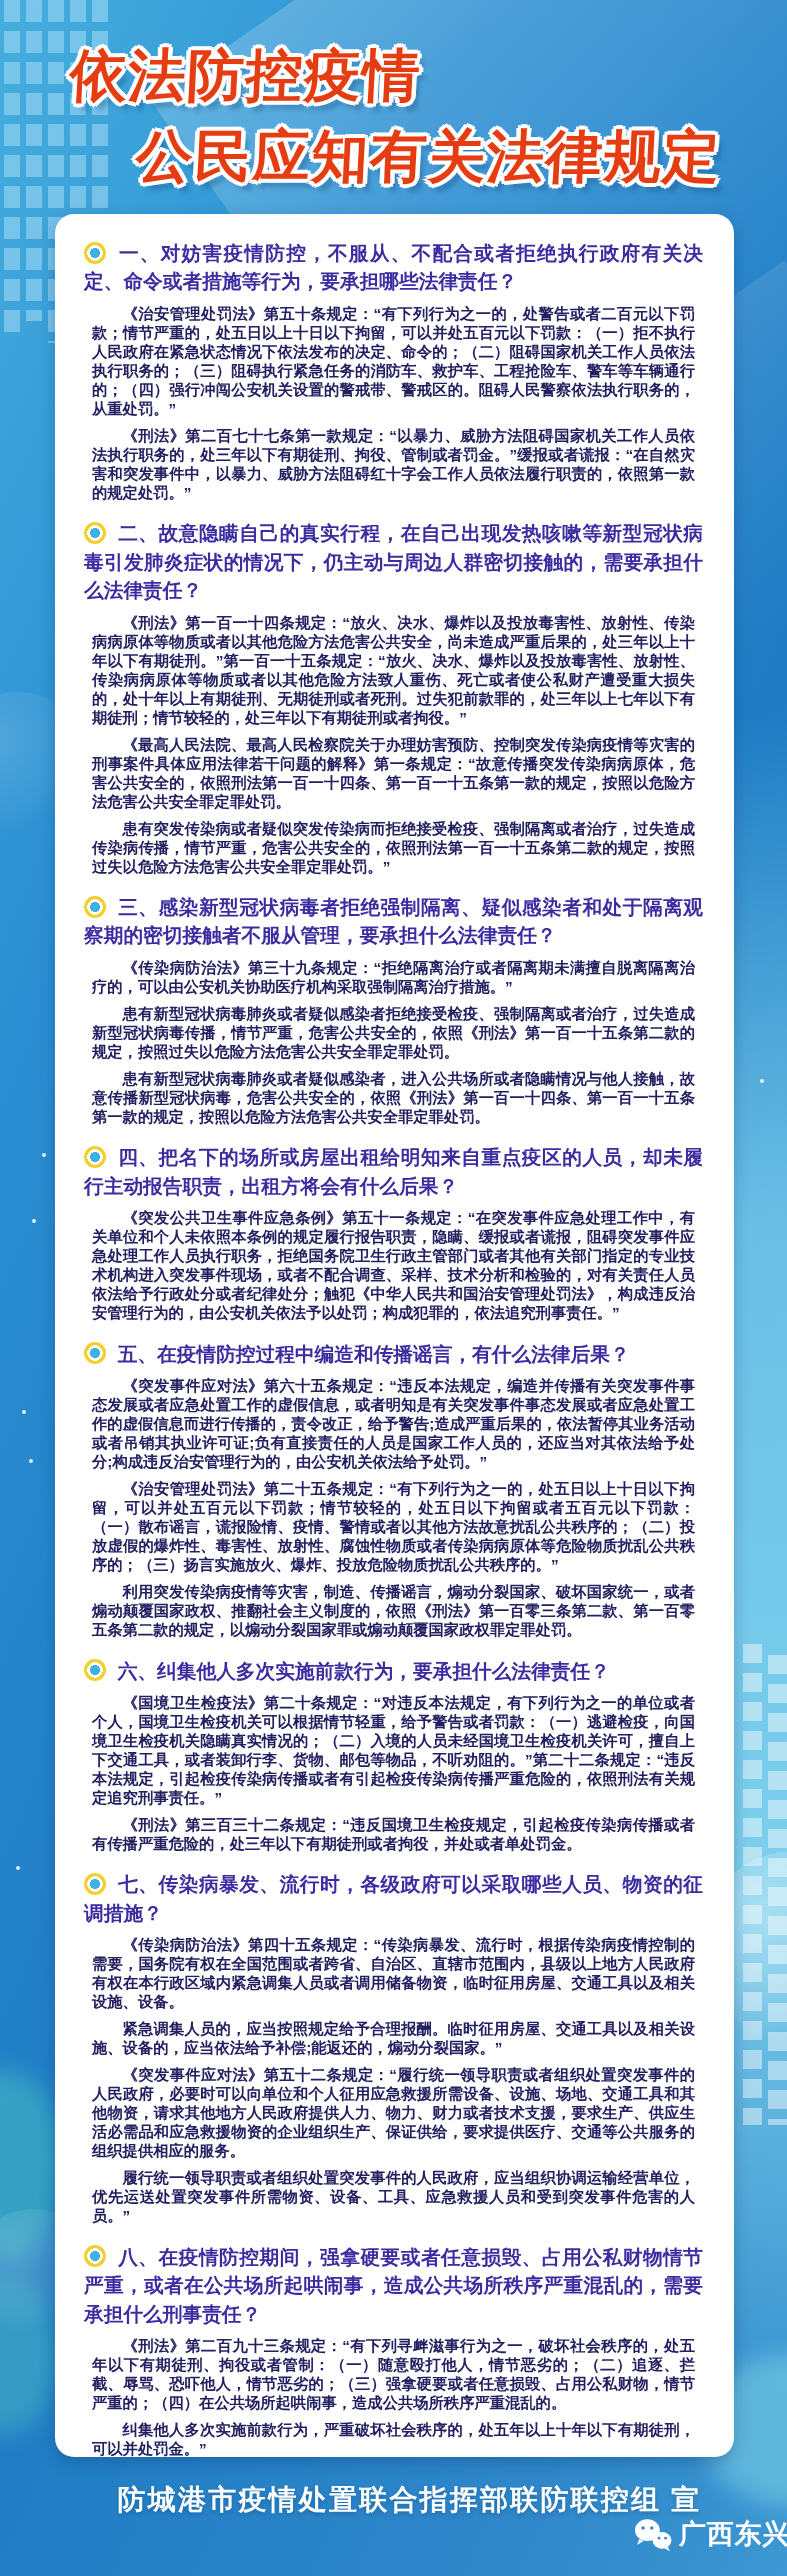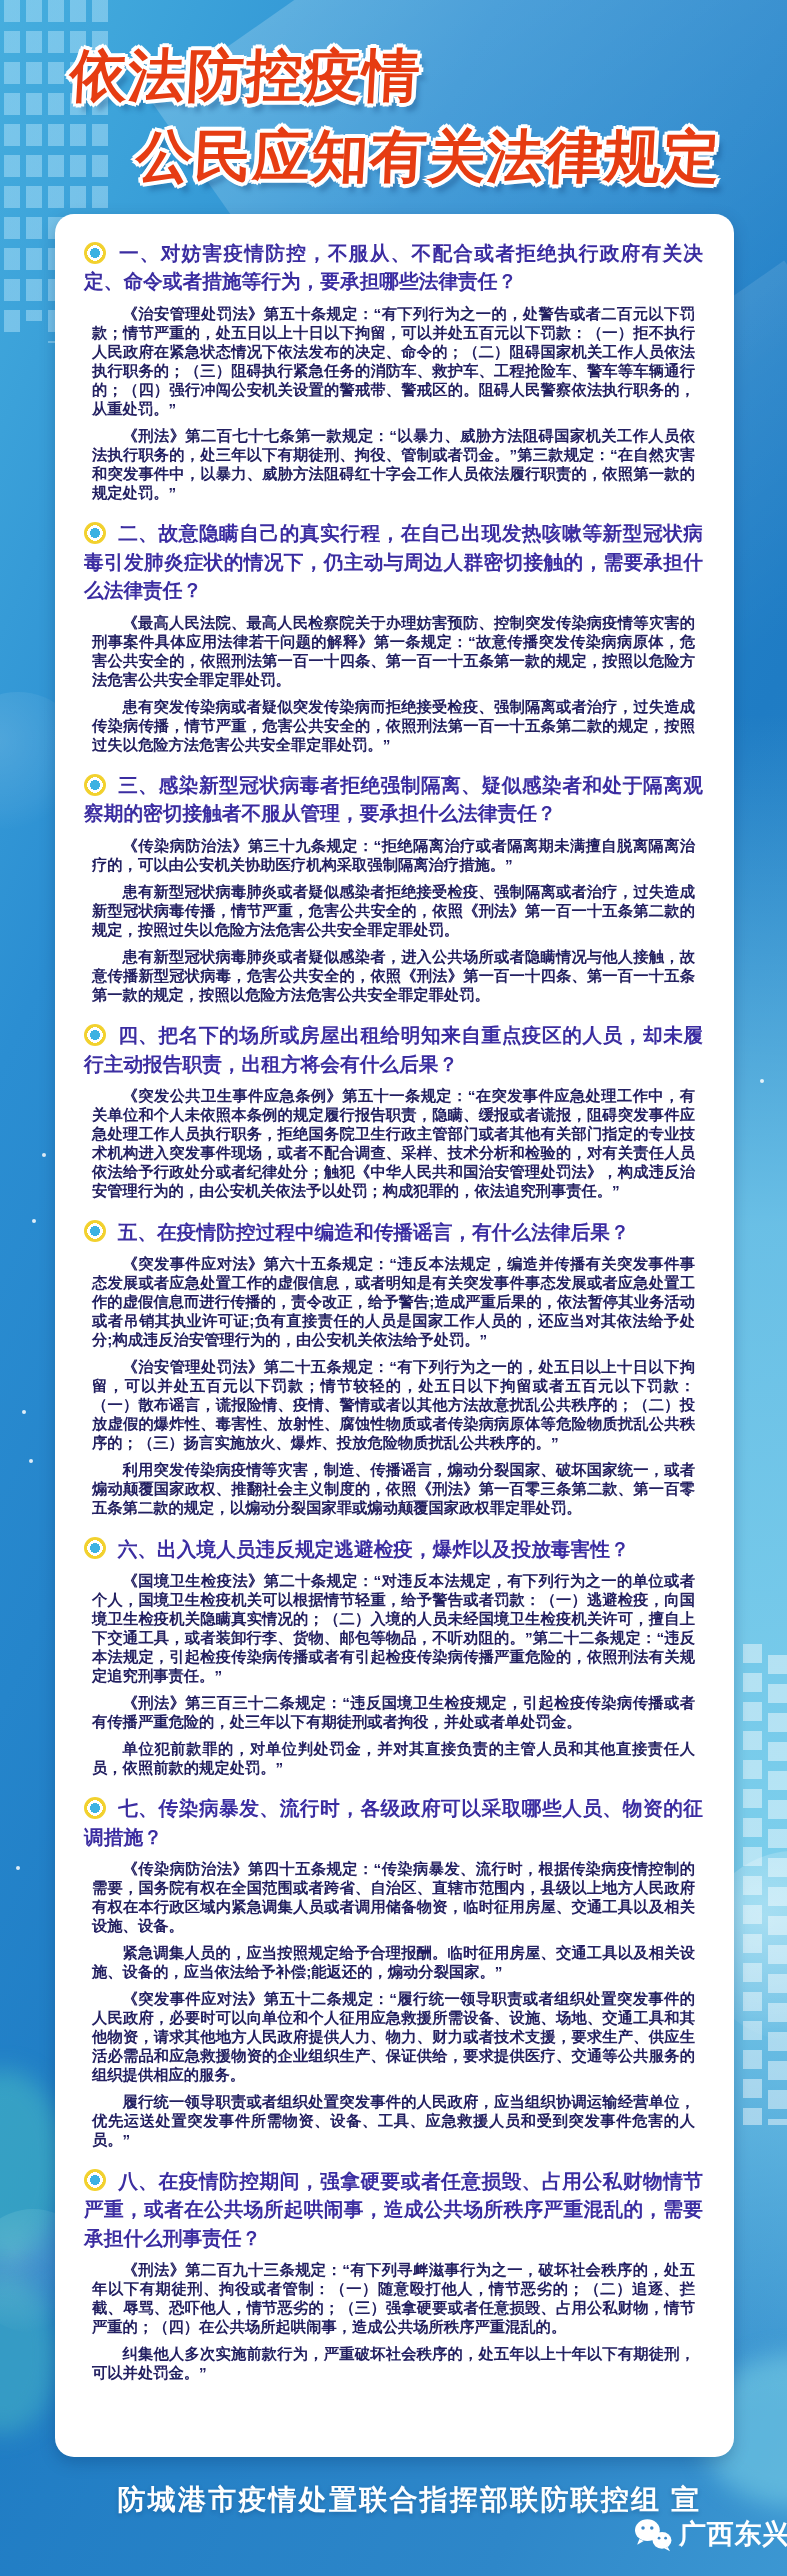--- a/index.html
+++ b/index.html
@@ -80,25 +80,26 @@
   <div class="speck" style="left:760px;top:1079px;"></div>
 
   <div class="title title1">依法防控疫情</div>
   <div class="title title2">公民应知有关法律规定</div>
 
   <div class="panel">
 
     <section class="sec">
       <h2 class="h"><span class="bullet"></span><span>一、对妨害疫情防控，不服从、不配合或者拒绝执行政府有关决定、命令或者措施等行为，要承担哪些法律责任？</span></h2>
       <p>《治安管理处罚法》第五十条规定：“有下列行为之一的，处警告或者二百元以下罚款；情节严重的，处五日以上十日以下拘留，可以并处五百元以下罚款：（一）拒不执行人民政府在紧急状态情况下依法发布的决定、命令的；（二）阻碍国家机关工作人员依法执行职务的；（三）阻碍执行紧急任务的消防车、救护车、工程抢险车、警车等车辆通行的；（四）强行冲闯公安机关设置的警戒带、警戒区的。阻碍人民警察依法执行职务的，从重处罚。”</p>
-      <p>《刑法》第二百七十七条第一款规定：“以暴力、威胁方法阻碍国家机关工作人员依法执行职务的，处三年以下有期徒刑、拘役、管制或者罚金。”第三款规定：“在自然灾害和突发事件中，以暴力、威胁方法阻碍红十字会工作人员依法履行职责的，依照第一款的规定处罚。”</p>
+      <p>《刑法》第二百七十七条第一款规定：“以暴力、威胁方法阻碍国家机关工作人员依法执行职务的，处三年以下有期徒刑、拘役、管制或者罚金。”缓报或者谎报：“在自然灾害和突发事件中，以暴力、威胁方法阻碍红十字会工作人员依法履行职责的，依照第一款的规定处罚。”</p>
     </section>
 
     <section class="sec">
       <h2 class="h"><span class="bullet"></span><span>二、故意隐瞒自己的真实行程，在自己出现发热咳嗽等新型冠状病毒引发肺炎症状的情况下，仍主动与周边人群密切接触的，需要承担什么法律责任？</span></h2>
+      <p>《刑法》第一百一十四条规定：“放火、决水、爆炸以及投放毒害性、放射性、传染病病原体等物质或者以其他危险方法危害公共安全，尚未造成严重后果的，处三年以上十年以下有期徒刑。”第一百一十五条规定：“放火、决水、爆炸以及投放毒害性、放射性、传染病病原体等物质或者以其他危险方法致人重伤、死亡或者使公私财产遭受重大损失的，处十年以上有期徒刑、无期徒刑或者死刑。过失犯前款罪的，处三年以上七年以下有期徒刑；情节较轻的，处三年以下有期徒刑或者拘役。”</p>
       <p>《最高人民法院、最高人民检察院关于办理妨害预防、控制突发传染病疫情等灾害的刑事案件具体应用法律若干问题的解释》第一条规定：“故意传播突发传染病病原体，危害公共安全的，依照刑法第一百一十四条、第一百一十五条第一款的规定，按照以危险方法危害公共安全罪定罪处罚。</p>
       <p>患有突发传染病或者疑似突发传染病而拒绝接受检疫、强制隔离或者治疗，过失造成传染病传播，情节严重，危害公共安全的，依照刑法第一百一十五条第二款的规定，按照过失以危险方法危害公共安全罪定罪处罚。”</p>
     </section>
 
     <section class="sec">
       <h2 class="h"><span class="bullet"></span><span>三、感染新型冠状病毒者拒绝强制隔离、疑似感染者和处于隔离观察期的密切接触者不服从管理，要承担什么法律责任？</span></h2>
       <p>《传染病防治法》第三十九条规定：“拒绝隔离治疗或者隔离期未满擅自脱离隔离治疗的，可以由公安机关协助医疗机构采取强制隔离治疗措施。”</p>
       <p>患有新型冠状病毒肺炎或者疑似感染者拒绝接受检疫、强制隔离或者治疗，过失造成新型冠状病毒传播，情节严重，危害公共安全的，依照《刑法》第一百一十五条第二款的规定，按照过失以危险方法危害公共安全罪定罪处罚。</p>
       <p>患有新型冠状病毒肺炎或者疑似感染者，进入公共场所或者隐瞒情况与他人接触，故意传播新型冠状病毒，危害公共安全的，依照《刑法》第一百一十四条、第一百一十五条第一款的规定，按照以危险方法危害公共安全罪定罪处罚。</p>
     </section>
@@ -109,24 +110,23 @@
     </section>
 
     <section class="sec">
       <h2 class="h"><span class="bullet"></span><span>五、在疫情防控过程中编造和传播谣言，有什么法律后果？</span></h2>
       <p>《突发事件应对法》第六十五条规定：“违反本法规定，编造并传播有关突发事件事态发展或者应急处置工作的虚假信息，或者明知是有关突发事件事态发展或者应急处置工作的虚假信息而进行传播的，责令改正，给予警告;造成严重后果的，依法暂停其业务活动或者吊销其执业许可证;负有直接责任的人员是国家工作人员的，还应当对其依法给予处分;构成违反治安管理行为的，由公安机关依法给予处罚。”</p>
       <p>《治安管理处罚法》第二十五条规定：“有下列行为之一的，处五日以上十日以下拘留，可以并处五百元以下罚款；情节较轻的，处五日以下拘留或者五百元以下罚款：（一）散布谣言，谎报险情、疫情、警情或者以其他方法故意扰乱公共秩序的；（二）投放虚假的爆炸性、毒害性、放射性、腐蚀性物质或者传染病病原体等危险物质扰乱公共秩序的；（三）扬言实施放火、爆炸、投放危险物质扰乱公共秩序的。”</p>
       <p>利用突发传染病疫情等灾害，制造、传播谣言，煽动分裂国家、破坏国家统一，或者煽动颠覆国家政权、推翻社会主义制度的，依照《刑法》第一百零三条第二款、第一百零五条第二款的规定，以煽动分裂国家罪或煽动颠覆国家政权罪定罪处罚。</p>
     </section>
 
     <section class="sec">
-      <h2 class="h"><span class="bullet"></span><span>六、出入境人员违反规定逃避检疫，爆炸以及投放毒害性？</span></h2>
+      <h2 class="h"><span class="bullet"></span><span>六、纠集他人多次实施前款行为，要承担什么法律责任？</span></h2>
       <p>《国境卫生检疫法》第二十条规定：“对违反本法规定，有下列行为之一的单位或者个人，国境卫生检疫机关可以根据情节轻重，给予警告或者罚款：（一）逃避检疫，向国境卫生检疫机关隐瞒真实情况的；（二）入境的人员未经国境卫生检疫机关许可，擅自上下交通工具，或者装卸行李、货物、邮包等物品，不听劝阻的。”第二十二条规定：“违反本法规定，引起检疫传染病传播或者有引起检疫传染病传播严重危险的，依照刑法有关规定追究刑事责任。”</p>
       <p>《刑法》第三百三十二条规定：“违反国境卫生检疫规定，引起检疫传染病传播或者有传播严重危险的，处三年以下有期徒刑或者拘役，并处或者单处罚金。</p>
-      <p>单位犯前款罪的，对单位判处罚金，并对其直接负责的主管人员和其他直接责任人员，依照前款的规定处罚。”</p>
     </section>
 
     <section class="sec">
       <h2 class="h"><span class="bullet"></span><span>七、传染病暴发、流行时，各级政府可以采取哪些人员、物资的征调措施？</span></h2>
       <p>《传染病防治法》第四十五条规定：“传染病暴发、流行时，根据传染病疫情控制的需要，国务院有权在全国范围或者跨省、自治区、直辖市范围内，县级以上地方人民政府有权在本行政区域内紧急调集人员或者调用储备物资，临时征用房屋、交通工具以及相关设施、设备。</p>
       <p>紧急调集人员的，应当按照规定给予合理报酬。临时征用房屋、交通工具以及相关设施、设备的，应当依法给予补偿;能返还的，煽动分裂国家。”</p>
       <p>《突发事件应对法》第五十二条规定：“履行统一领导职责或者组织处置突发事件的人民政府，必要时可以向单位和个人征用应急救援所需设备、设施、场地、交通工具和其他物资，请求其他地方人民政府提供人力、物力、财力或者技术支援，要求生产、供应生活必需品和应急救援物资的企业组织生产、保证供给，要求提供医疗、交通等公共服务的组织提供相应的服务。</p>
       <p>履行统一领导职责或者组织处置突发事件的人民政府，应当组织协调运输经营单位，优先运送处置突发事件所需物资、设备、工具、应急救援人员和受到突发事件危害的人员。”</p>
     </section>
 

